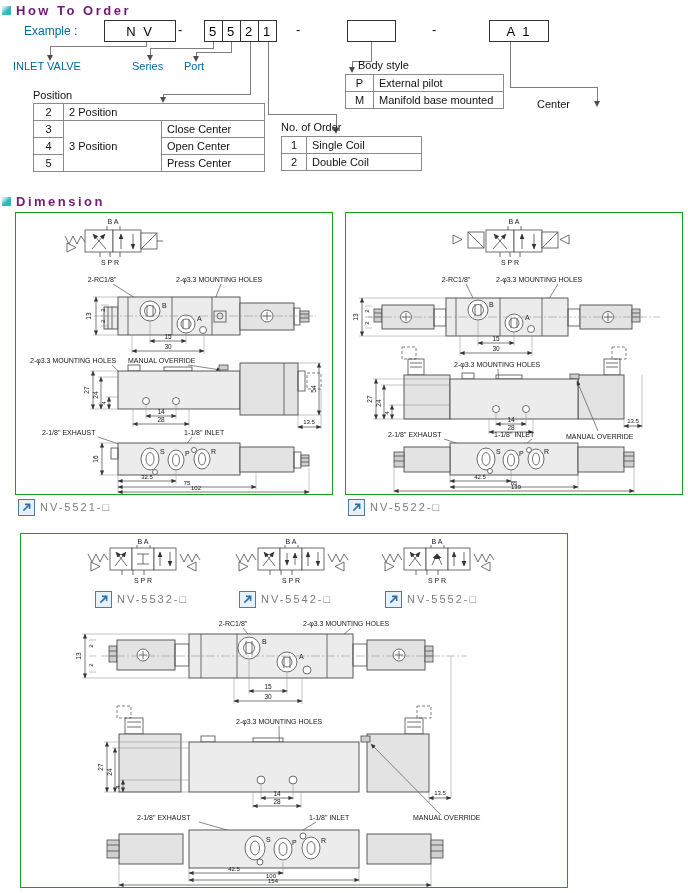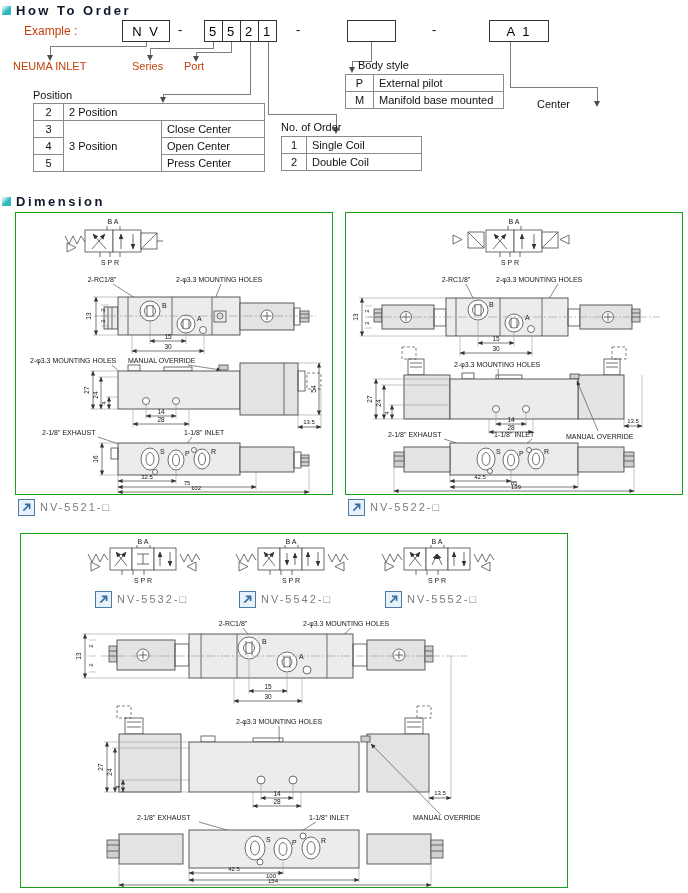--- a/index.html
+++ b/index.html
@@ -1,21 +1,21 @@
 <!DOCTYPE html>
 <html><head>
 <meta charset="utf-8">
 <style>
   html,body{margin:0;padding:0;background:#fff;}
   #page{position:relative;width:688px;height:893px;background:#fff;overflow:hidden;
         font-family:"Liberation Sans",sans-serif;}
   .sec{position:absolute;display:flex;align-items:center;gap:5px;
-       font-weight:bold;font-size:13px;letter-spacing:2.5px;color:#0f172a;}
+       font-weight:bold;font-size:13px;letter-spacing:2.5px;color:#701a75;}
   .bullet{width:9px;height:9px;background:linear-gradient(135deg,#cdeef0 15%,#2fb9bf 55%);}
-  .lbl{position:absolute;font-size:12px;color:#c2410c;}
+  .lbl{position:absolute;font-size:12px;color:#0369a1;}
   .cbx{position:absolute;top:20px;height:22px;border:1px solid #333;background:#fff;
        display:flex;align-items:center;justify-content:center;font-size:13px;
        letter-spacing:2px;box-sizing:border-box;color:#000;}
   .dash{position:absolute;top:22px;font-size:13px;color:#000;}
   .vl{position:absolute;width:1px;background:#7d7d7d;}
   .hl{position:absolute;height:1px;background:#7d7d7d;}
   .adn{position:absolute;width:0;height:0;border-left:3.5px solid transparent;
        border-right:3.5px solid transparent;border-top:6px solid #4d4d4d;}
   .tt{position:absolute;font-size:11px;color:#111;}
   .tbl{position:absolute;border-collapse:collapse;font-size:11px;color:#111;background:#fff;}
@@ -99,36 +99,36 @@
 
 <div id="page">
 
   <div class="sec" style="left:2px;top:3px;">
     <span class="bullet"></span>
     <span>How To Order</span>
   </div>
 
   <div class="lbl" style="left:24px;top:24px;">Example :</div>
 
-  <div class="cbx" style="left:122px;width:48px;">N V</div>
+  <div class="cbx" style="left:104px;width:72px;">N V</div>
   <div class="dash" style="left:178px;">-</div>
   <div class="cbx" style="left:204px;width:19px;">5</div>
   <div class="cbx" style="left:222px;width:19px;">5</div>
   <div class="cbx" style="left:240px;width:19px;">2</div>
   <div class="cbx" style="left:258px;width:19px;">1</div>
   <div class="dash" style="left:296px;">-</div>
   <div class="cbx" style="left:347px;width:49px;"></div>
   <div class="dash" style="left:432px;">-</div>
   <div class="cbx" style="left:489px;width:60px;">A 1</div>
 
   <div class="vl" style="left:146px;top:42px;height:5px;"></div>
   <div class="hl" style="left:50px;top:46px;width:97px;"></div>
   <div class="vl" style="left:50px;top:47px;height:9px;"></div>
   <div class="adn" style="left:47px;top:55px;"></div>
-  <div class="lbl" style="left:13px;top:60px;font-size:11px;">NEUMA INLET</div>
+  <div class="lbl" style="left:13px;top:60px;font-size:11px;">INLET VALVE</div>
 
   <div class="vl" style="left:213px;top:42px;height:7px;"></div>
   <div class="hl" style="left:150px;top:48px;width:64px;"></div>
   <div class="vl" style="left:150px;top:49px;height:7px;"></div>
   <div class="adn" style="left:147px;top:55px;"></div>
   <div class="lbl" style="left:132px;top:60px;font-size:11px;">Series</div>
 
   <div class="vl" style="left:231px;top:42px;height:11px;"></div>
   <div class="hl" style="left:196px;top:52px;width:36px;"></div>
   <div class="vl" style="left:196px;top:53px;height:4px;"></div>

